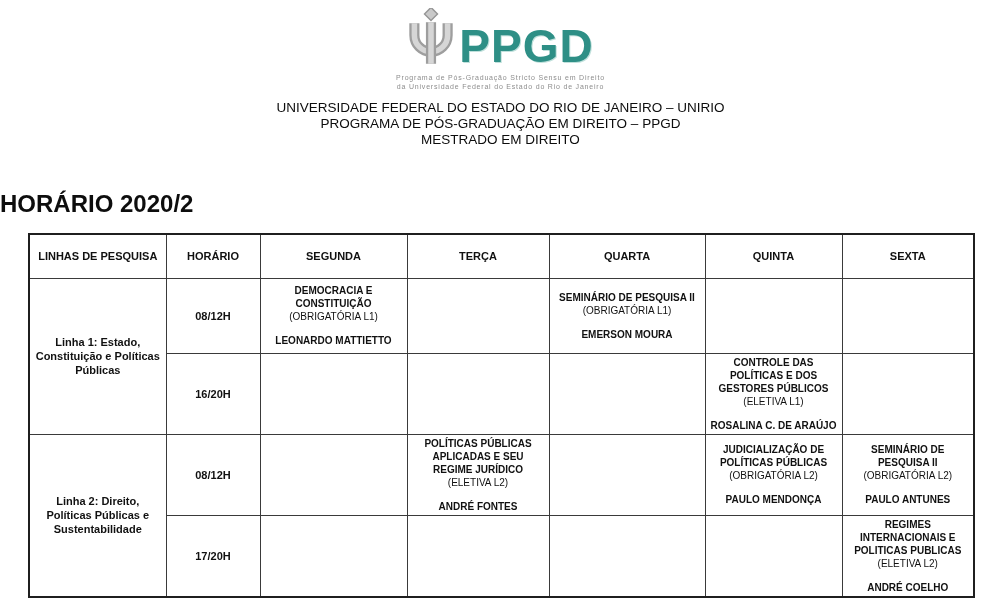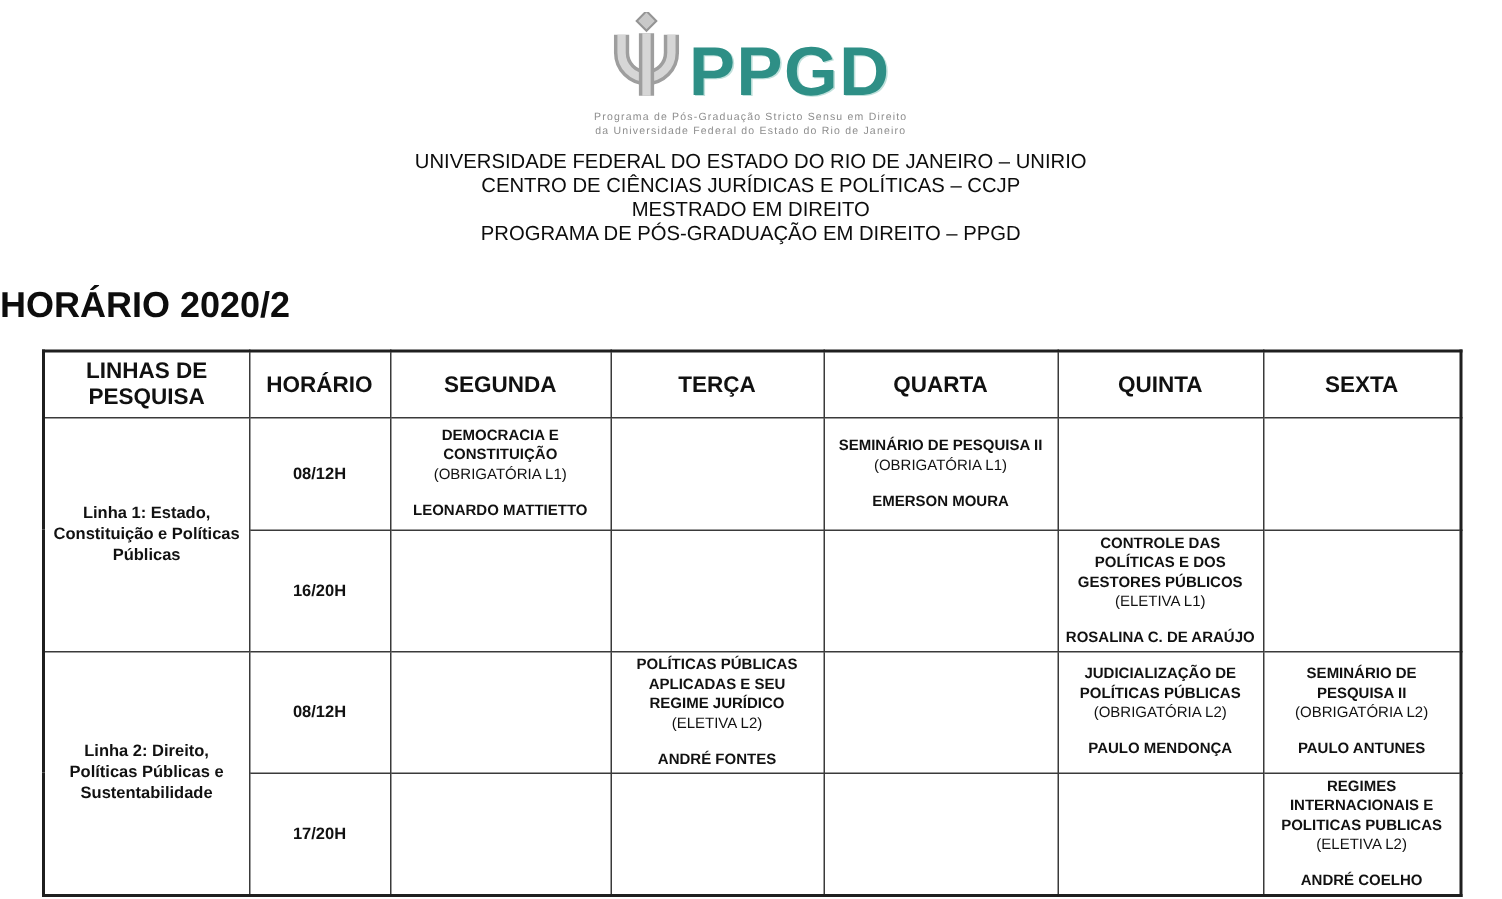--- a/index.html
+++ b/index.html
@@ -27,21 +27,21 @@
   }
   
   table.schedule{
     position:absolute;left:28px;top:233px;width:945px;height:355px;
     border-collapse:collapse;table-layout:fixed;border:2px solid #1f1f1f;
   }
   .schedule th,.schedule td{
     border:1px solid #3a3a3a;vertical-align:middle;text-align:center;
     padding:2px 5px;overflow:hidden;
   }
-  .schedule th{font-size:15px;font-weight:bold;}
+  .schedule th{font-size:11px;font-weight:bold;}
   .row-header{height:44px;}
   .row-1{height:75px;} .row-2{height:80px;} .row-3{height:78px;} .row-4{height:78px;}
   .linha-cell{font-weight:bold;font-size:11px;line-height:14px;margin-left:12px;}
   .horario-cell{font-weight:bold;font-size:11px;margin-top:38px;}
   .course{font-weight:bold;font-size:10px;line-height:13px;}
   .kind{font-weight:normal;font-size:10px;line-height:13px;}
   .prof{font-weight:bold;font-size:10px;line-height:13px;margin-top:11px;}
   .day-cell div:empty{display:none;}
 </style>
 </head>
@@ -63,23 +63,22 @@
       <span class="logo-acronym">PPGD</span>
     </div>
     <div class="logo-sub">
       <div>Programa de Pós-Graduação Stricto Sensu em Direito</div>
       <div>da Universidade Federal do Estado do Rio de Janeiro</div>
     </div>
   </div>
 
   <div class="header-block">
     <div>UNIVERSIDADE FEDERAL DO ESTADO DO RIO DE JANEIRO – UNIRIO</div>
-    <div>CENTRO DE CIÊNCIAS JURÍDICAS E POLÍTICAS – CCJP</div>
+    <div>PROGRAMA DE PÓS-GRADUAÇÃO EM DIREITO – PPGD</div>
     <div>MESTRADO EM DIREITO</div>
-    <div>PROGRAMA DE PÓS-GRADUAÇÃO EM DIREITO – PPGD</div>
   </div>
 
   <div class="doc-title">HORÁRIO 2020/2</div>
 
   <table class="schedule">
     <colgroup>
       <col style="width:137px">
         <col style="width:94px">
         <col style="width:147px">
       <col style="width:142px">

